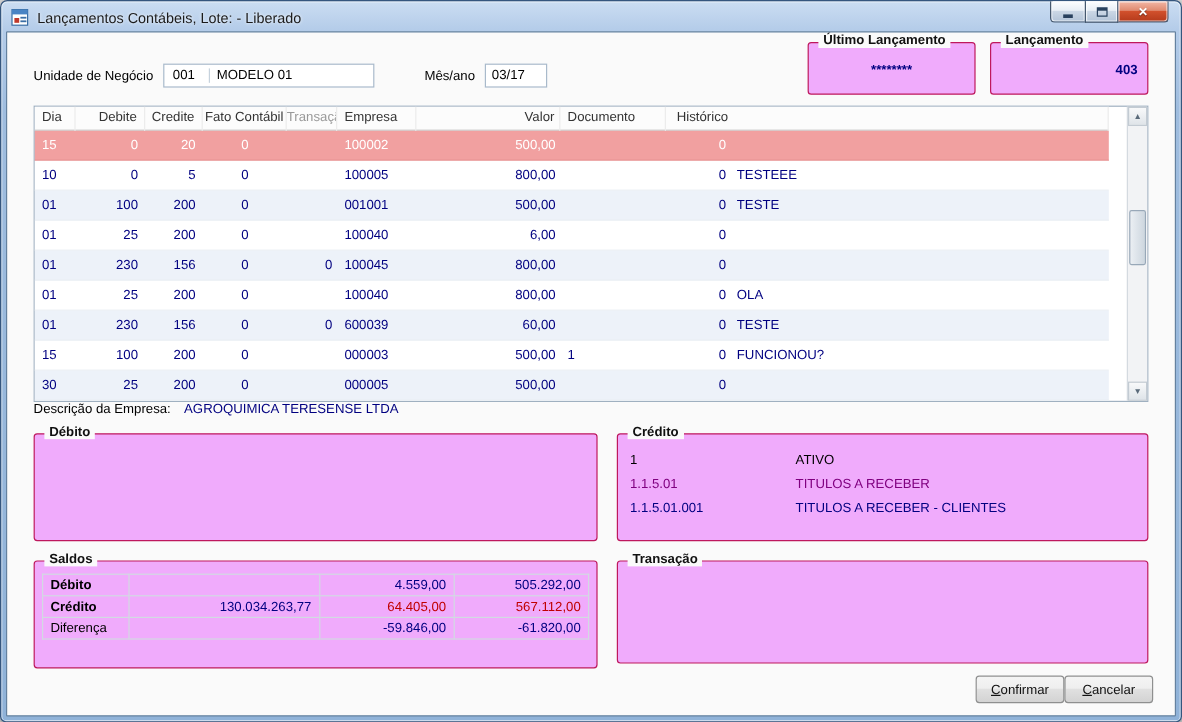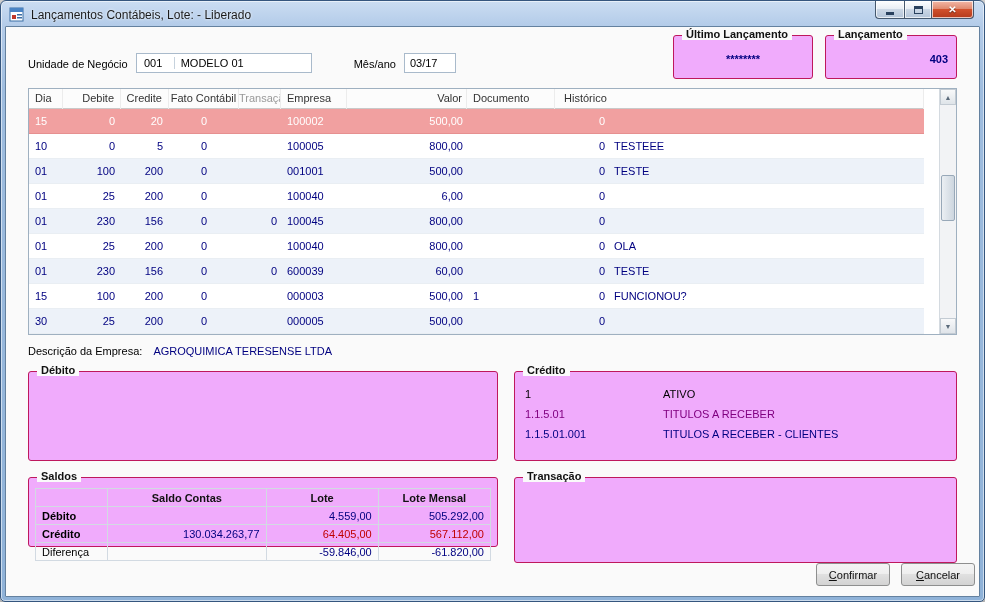--- a/index.html
+++ b/index.html
@@ -66,42 +66,42 @@
   .c-valor   { width:120px; text-align:right; padding-right:4px; }
   .c-doc     { width:88px; padding-left:6px; }
   .c-hist0   { width:50px; text-align:right; }
   .c-hist    { flex:1 1 auto; padding-left:9px; }
   .c-histh   { flex:1 1 auto; padding-left:9px; }
   .scrollbar { position:absolute; top:0; right:0; bottom:0; width:17px; background:#F2F3F5; border-left:1px solid #D4DAE0; display:flex; flex-direction:column; }
   .sb-btn { height:16px; flex:0 0 auto; display:flex; align-items:center; justify-content:center; font-size:7px; color:#5a6a7a; background:linear-gradient(#F8F9FA,#DFE4E9); border:1px solid #C3CBD3; }
   .sb-track { flex:1 1 auto; position:relative; }
   .sb-thumb { position:absolute; left:1px; right:1px; top:70px; height:46px; background:linear-gradient(90deg,#EBEFF3,#CDD6DF); border:1px solid #98A8B8; border-radius:2px; }
   
-  .descrow { margin-top:10px; }
+  .descrow { }
   .desc-val { color:#000080; margin-left:8px; }
   
   .boxesrow { display:flex; margin-top:14px; }
   .gbox.debito { width:470px; height:90px; }
   .gbox.credito { flex:1 1 auto; margin-left:16px; height:90px; padding:12px 10px 0 10px; }
   .acc-row { height:20px; display:flex; align-items:center; }
   .acc-code { width:138px; }
   .acc-black { color:#000; } .acc-purple { color:#800080; } .acc-navy { color:#000080; }
   
   .saldosrow { display:flex; margin-top:16px; }
-  .gbox.saldos { width:470px; height:70px; }
+  .gbox.saldos { width:470px; height:90px; }
   .gbox.transacao { flex:1 1 auto; margin-left:16px; height:86px; }
   table.stable { border-collapse:collapse; margin:10px 6px 0 6px; width:calc(100% - 12px); table-layout:fixed; }
   .stable td, .stable th { border:1px solid #D2DAE2; height:18px; font-size:11px; font-weight:normal; padding:0 6px; overflow:hidden; white-space:nowrap; }
   .stable th { font-weight:bold; text-align:center; color:#111; }
   .stable td.rl { font-weight:bold; }
   .stable td.rl.norm { font-weight:normal; }
   .stable td.num { text-align:right; }
   .v-blue { color:#000080; } .v-red { color:#C00000; }
   
-  .btnrow { position:absolute; bottom:10px; right:4px; display:flex; gap:11px; }
+  .btnrow { position:absolute; bottom:10px; right:18px; display:flex; }
   .btn {
     width:74px; height:23px; font-family:"Liberation Sans",sans-serif; font-size:11px; color:#111;
     border:1px solid #8E8F8F; border-radius:3px; cursor:default;
     background:linear-gradient(180deg,#F4F4F4 0%,#EFEFEF 45%,#E0E0E0 50%,#D3D3D3 100%);
   }
   .btn-label { display:block; }
   .btn-label::first-letter { text-decoration:underline; }
 </style>
 </head>
 <body>
@@ -314,26 +314,20 @@
       <div class="gbox saldos">
         <span class="legend">Saldos</span>
         <table class="stable">
           <colgroup>
               <col style="width:72px">
               <col style="width:158px">
               <col style="width:112px">
               <col style="width:112px">
             </colgroup>
           <tbody>
-              <tr>
-            <th></th>
-            <th>Saldo Contas</th>
-            <th>Lote</th>
-            <th>Lote Mensal</th>
-          </tr>
           <tr>
             <td class="rl">Débito</td>
             <td class="num"></td>
             <td class="num v-blue">4.559,00</td>
             <td class="num v-blue">505.292,00</td>
           </tr>
           <tr>
             <td class="rl">Crédito</td>
             <td class="num v-blue">130.034.263,77</td>
             <td class="num v-red">64.405,00</td>

